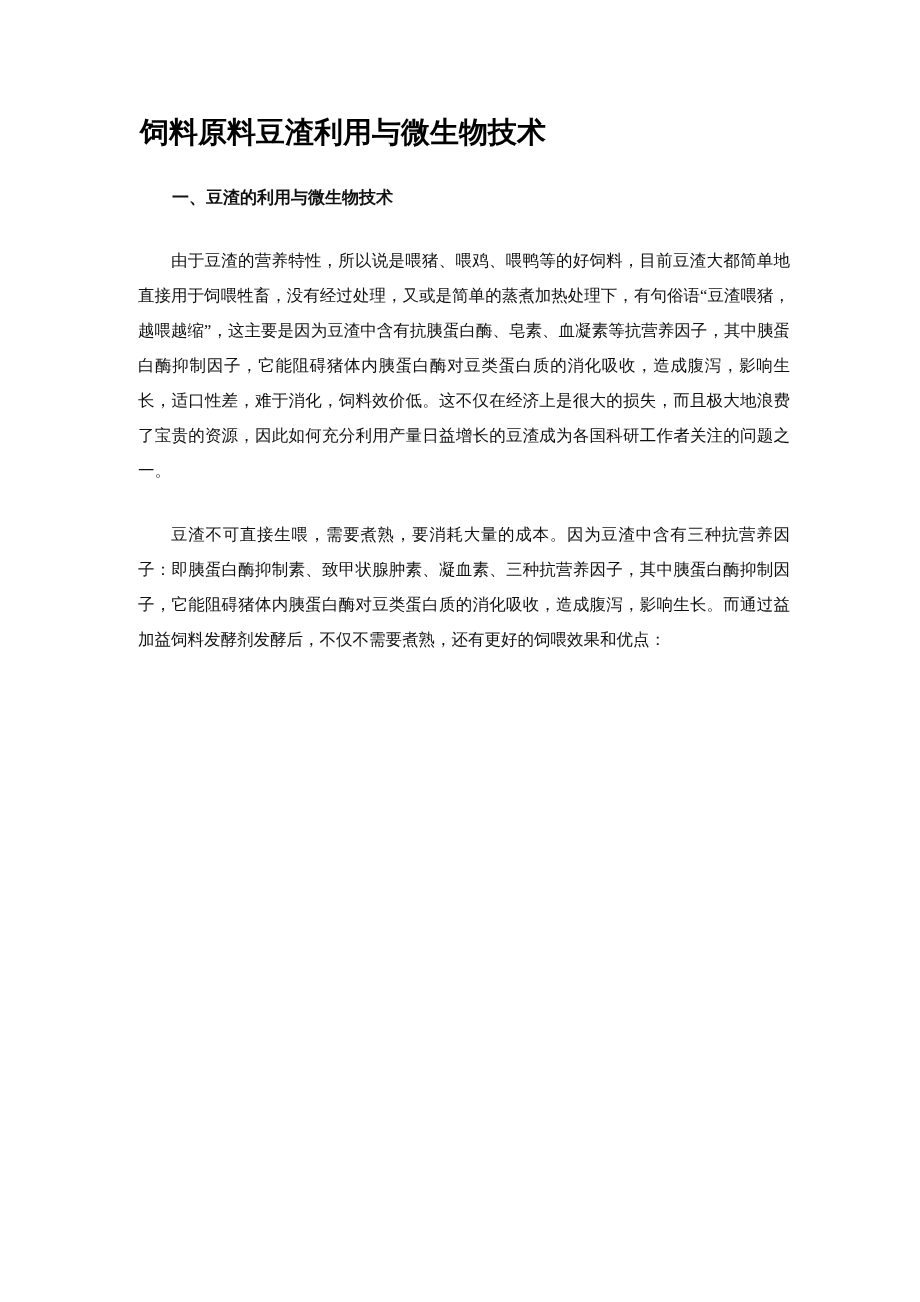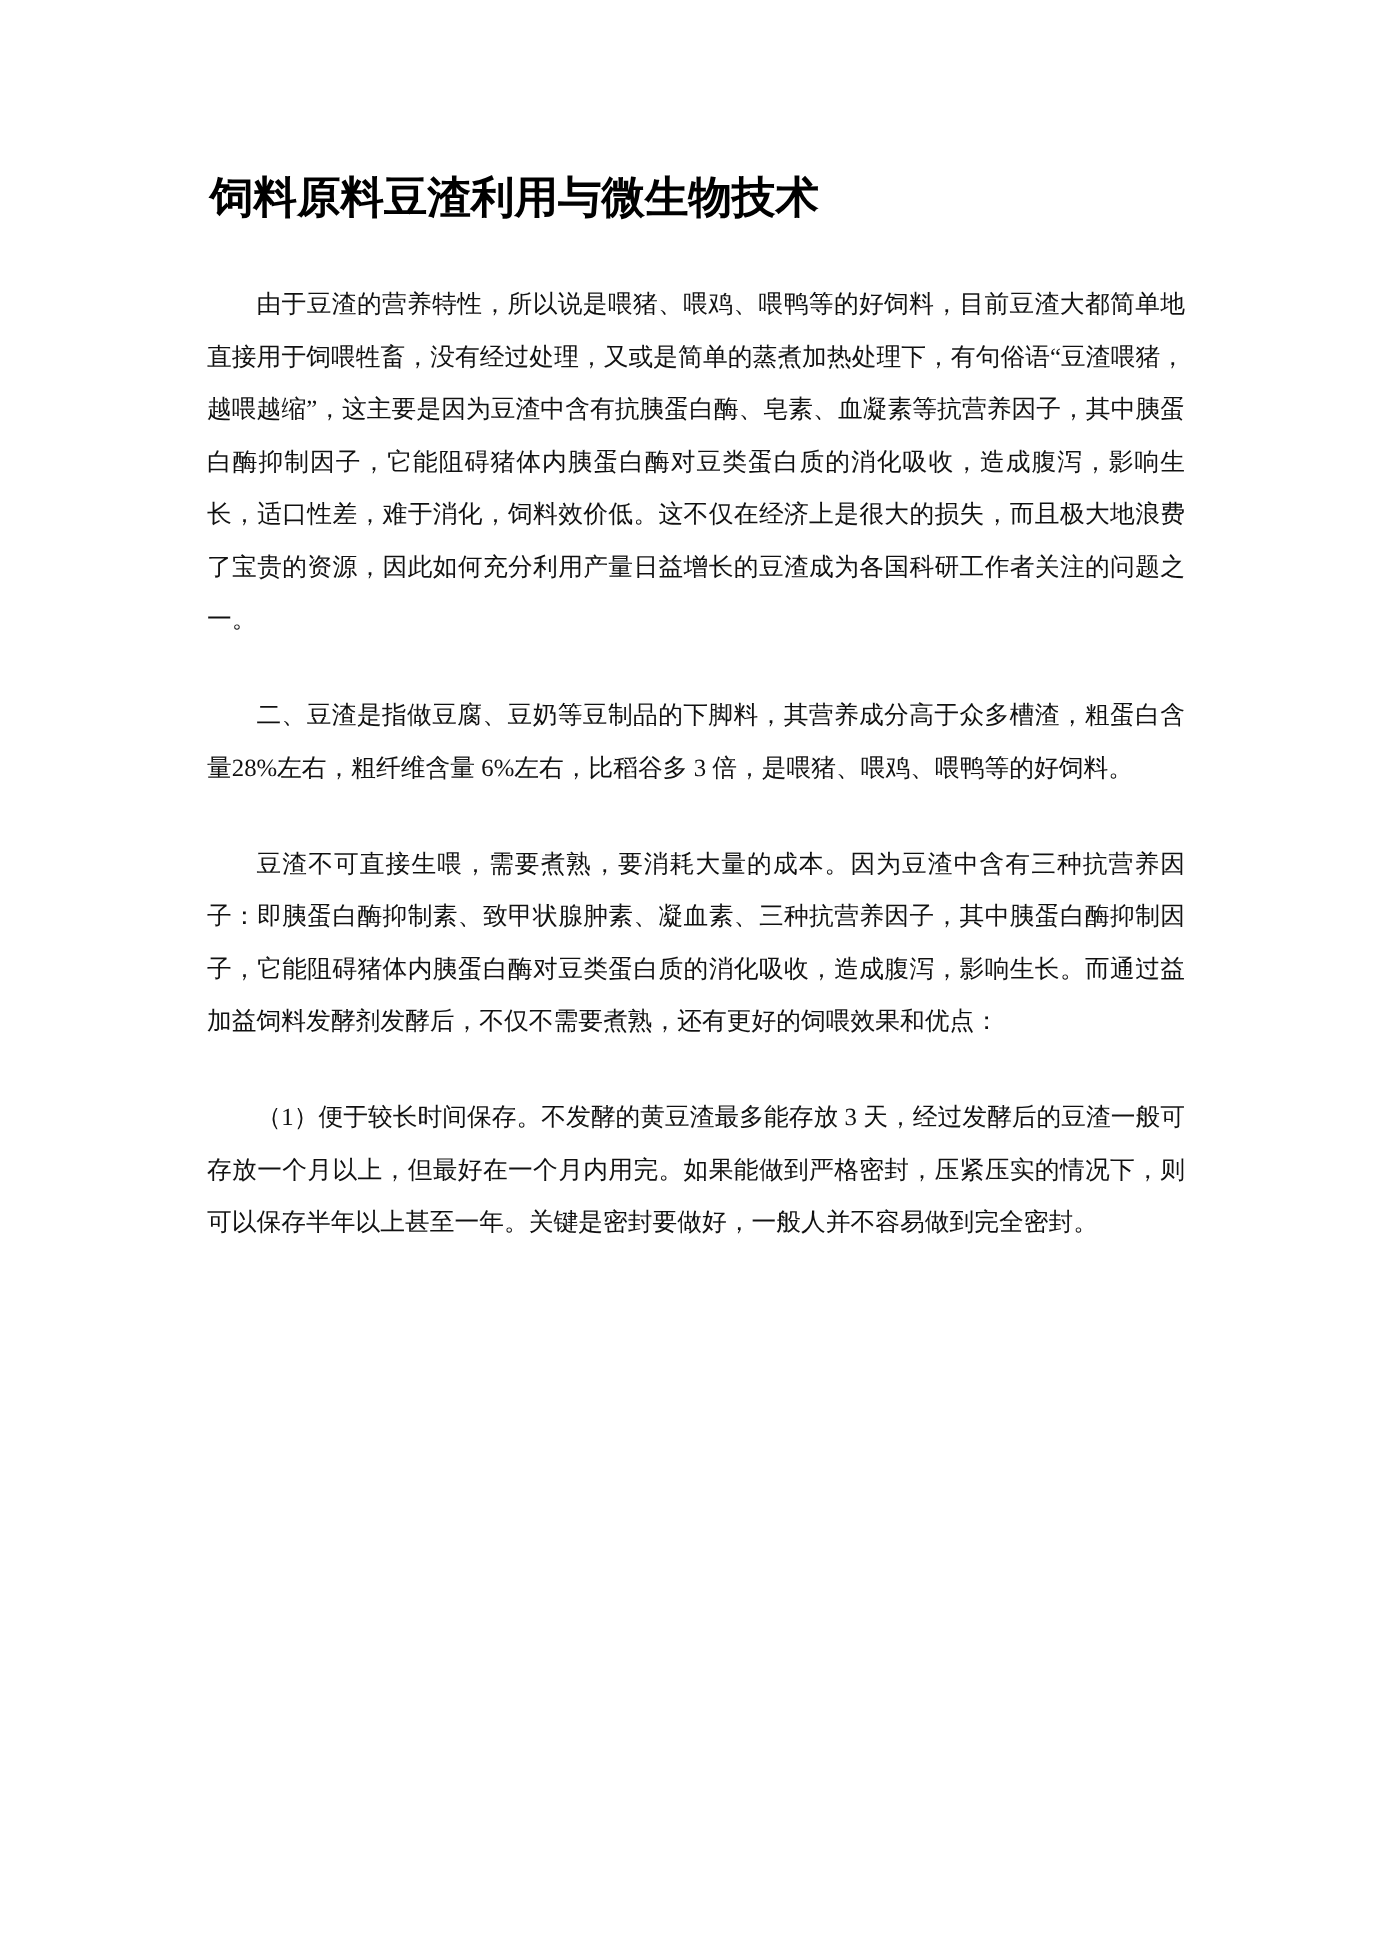--- a/index.html
+++ b/index.html
@@ -48,22 +48,21 @@
   .para.first {
     margin-top: 33px;
   }
 </style>
 </head>
 <body>
 
 <div class="page">
   <h1 class="doc-title">饲料原料豆渣利用与微生物技术</h1>
 
+  <h2 class="section-heading">一、豆渣的利用与微生物技术</h2>
 
   <p class="para first">由于豆渣的营养特性，所以说是喂猪、喂鸡、喂鸭等的好饲料，目前豆渣大都简单地直接用于饲喂牲畜，没有经过处理，又或是简单的蒸煮加热处理下，有句俗语“豆渣喂猪，越喂越缩”，这主要是因为豆渣中含有抗胰蛋白酶、皂素、血凝素等抗营养因子，其中胰蛋白酶抑制因子，它能阻碍猪体内胰蛋白酶对豆类蛋白质的消化吸收，造成腹泻，影响生长，适口性差，难于消化，饲料效价低。这不仅在经济上是很大的损失，而且极大地浪费了宝贵的资源，因此如何充分利用产量日益增长的豆渣成为各国科研工作者关注的问题之一。</p>
 
 
-  <p class="para">二、豆渣是指做豆腐、豆奶等豆制品的下脚料，其营养成分高于众多槽渣，粗蛋白含量28%左右，粗纤维含量 6%左右，比稻谷多 3 倍，是喂猪、喂鸡、喂鸭等的好饲料。</p>
 
   <p class="para">豆渣不可直接生喂，需要煮熟，要消耗大量的成本。因为豆渣中含有三种抗营养因子：即胰蛋白酶抑制素、致甲状腺肿素、凝血素、三种抗营养因子，其中胰蛋白酶抑制因子，它能阻碍猪体内胰蛋白酶对豆类蛋白质的消化吸收，造成腹泻，影响生长。而通过益加益饲料发酵剂发酵后，不仅不需要煮熟，还有更好的饲喂效果和优点：</p>
 
-  <p class="para">（1）便于较长时间保存。不发酵的黄豆渣最多能存放 3 天，经过发酵后的豆渣一般可存放一个月以上，但最好在一个月内用完。如果能做到严格密封，压紧压实的情况下，则可以保存半年以上甚至一年。关键是密封要做好，一般人并不容易做到完全密封。</p>
 </div>
 
 </body></html>

